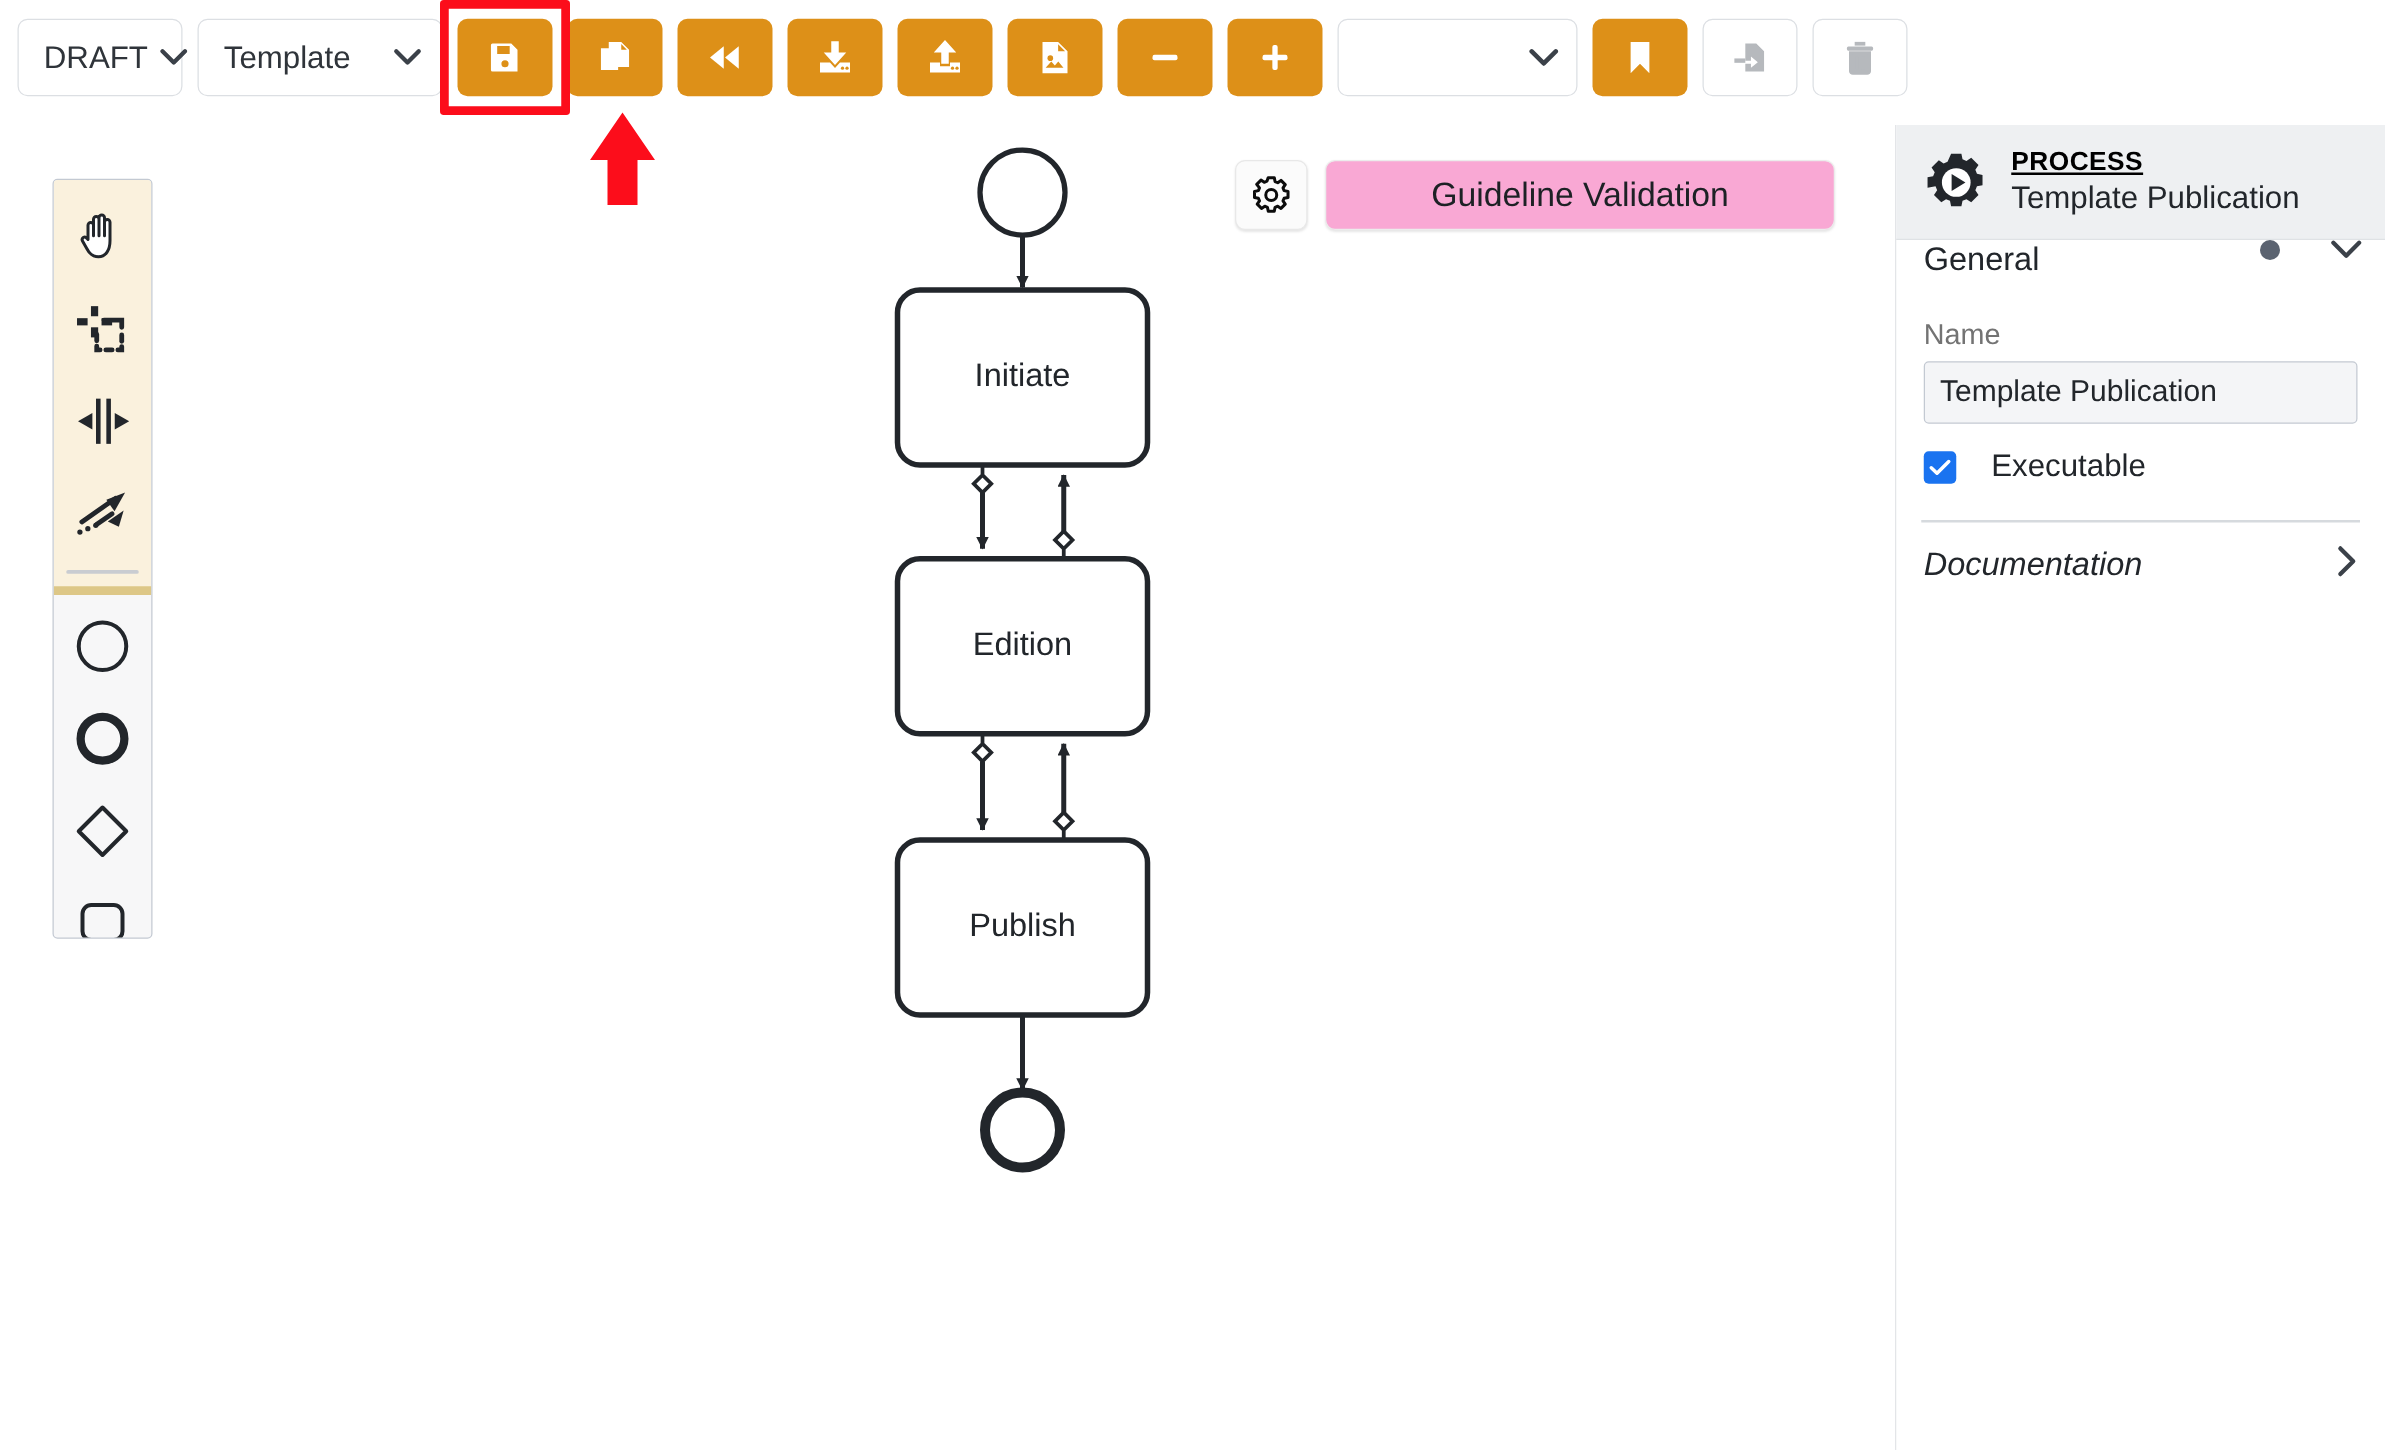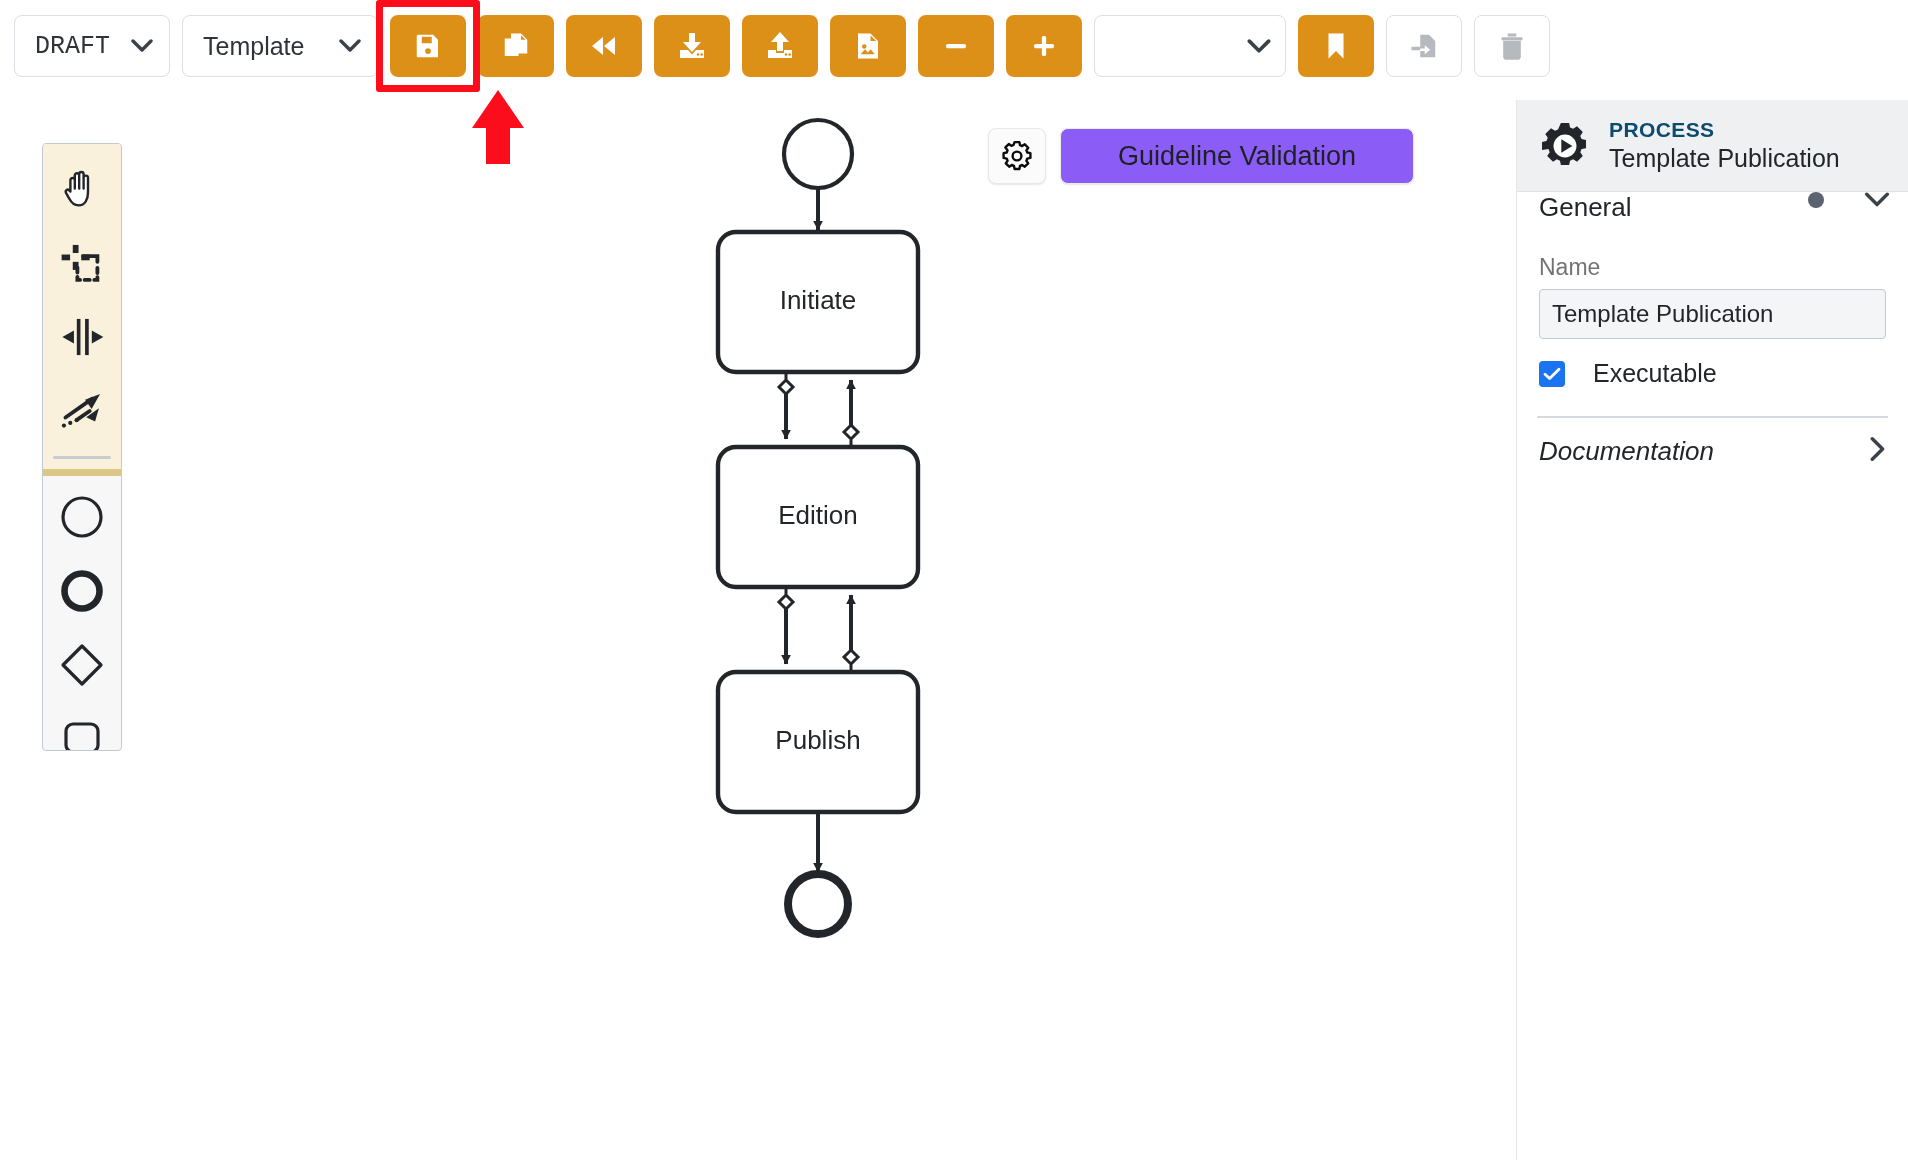--- a/index.html
+++ b/index.html
@@ -29,21 +29,21 @@
     border: 1px solid #dcdfe3;
     border-radius: 8px;
     background: #ffffff;
     display: flex; align-items: center;
     justify-content: space-between;
     padding: 0 16px 0 20px;
     font-size: 25px;
     color: #2f343a;
     cursor: pointer;
   }
-  .tb-select.draft  { width: 156px; font-family: Liberation Mono, monospace; }
+  .tb-select.draft  { width: 132px; }
   .tb-select.template { width: 196px; }
   .tb-select.blank  { width: 192px; justify-content: flex-end; }
   .chev {
     width: 22px; height: 14px; flex: none; margin-left: 10px;
   }
   .chev svg { display:block; }
 
   .tb-btn {
     width: 76px; height: 62px;
     border-radius: 8px;
@@ -127,22 +127,22 @@
   #validation-gear-btn {
     width: 58px; height: 56px;
     background: #fbfbfb;
     border: 1px solid #e8e8e8;
     border-radius: 8px;
     display: flex; align-items: center; justify-content: center;
     cursor: pointer;
     box-shadow: 0 1px 2px rgba(0,0,0,.10);
   }
   #validation-chip {
-    width: 354px; height: 56px;
-    background: #8b5cf6;
+    width: 408px; height: 56px;
+    background: #f9a8d4;
     border: 1px solid #ececec;
     border-radius: 8px;
     display: flex; align-items: center; justify-content: center;
     font-size: 27px;
     color: #1d2125;
     cursor: pointer;
     box-shadow: 0 1px 2px rgba(0,0,0,.10);
   }
 
   
@@ -155,22 +155,23 @@
   }
   #props-header {
     height: 92px;
     background: #eef0f2;
     border-bottom: 1px solid #dfe2e5;
     display: flex; align-items: center;
     padding-left: 22px; gap: 18px;
   }
   #props-header-text { line-height: 1.22; }
   #props-kind {
-    font-size: 21px; font-weight: bold; color: #0c4a6e;
+    font-size: 21px; font-weight: bold; color: #000000;
     letter-spacing: .4px;
+    text-decoration: underline;
   }
   #props-title { font-size: 25px; color: #22262b; }
 
   .group-head {
     height: 58px;
     display: flex; 
     padding: 0 22px 0 22px;
     cursor: pointer;
   }
   .group-head .g-label { font-size: 26px; color: #22262b; flex: 1; }

